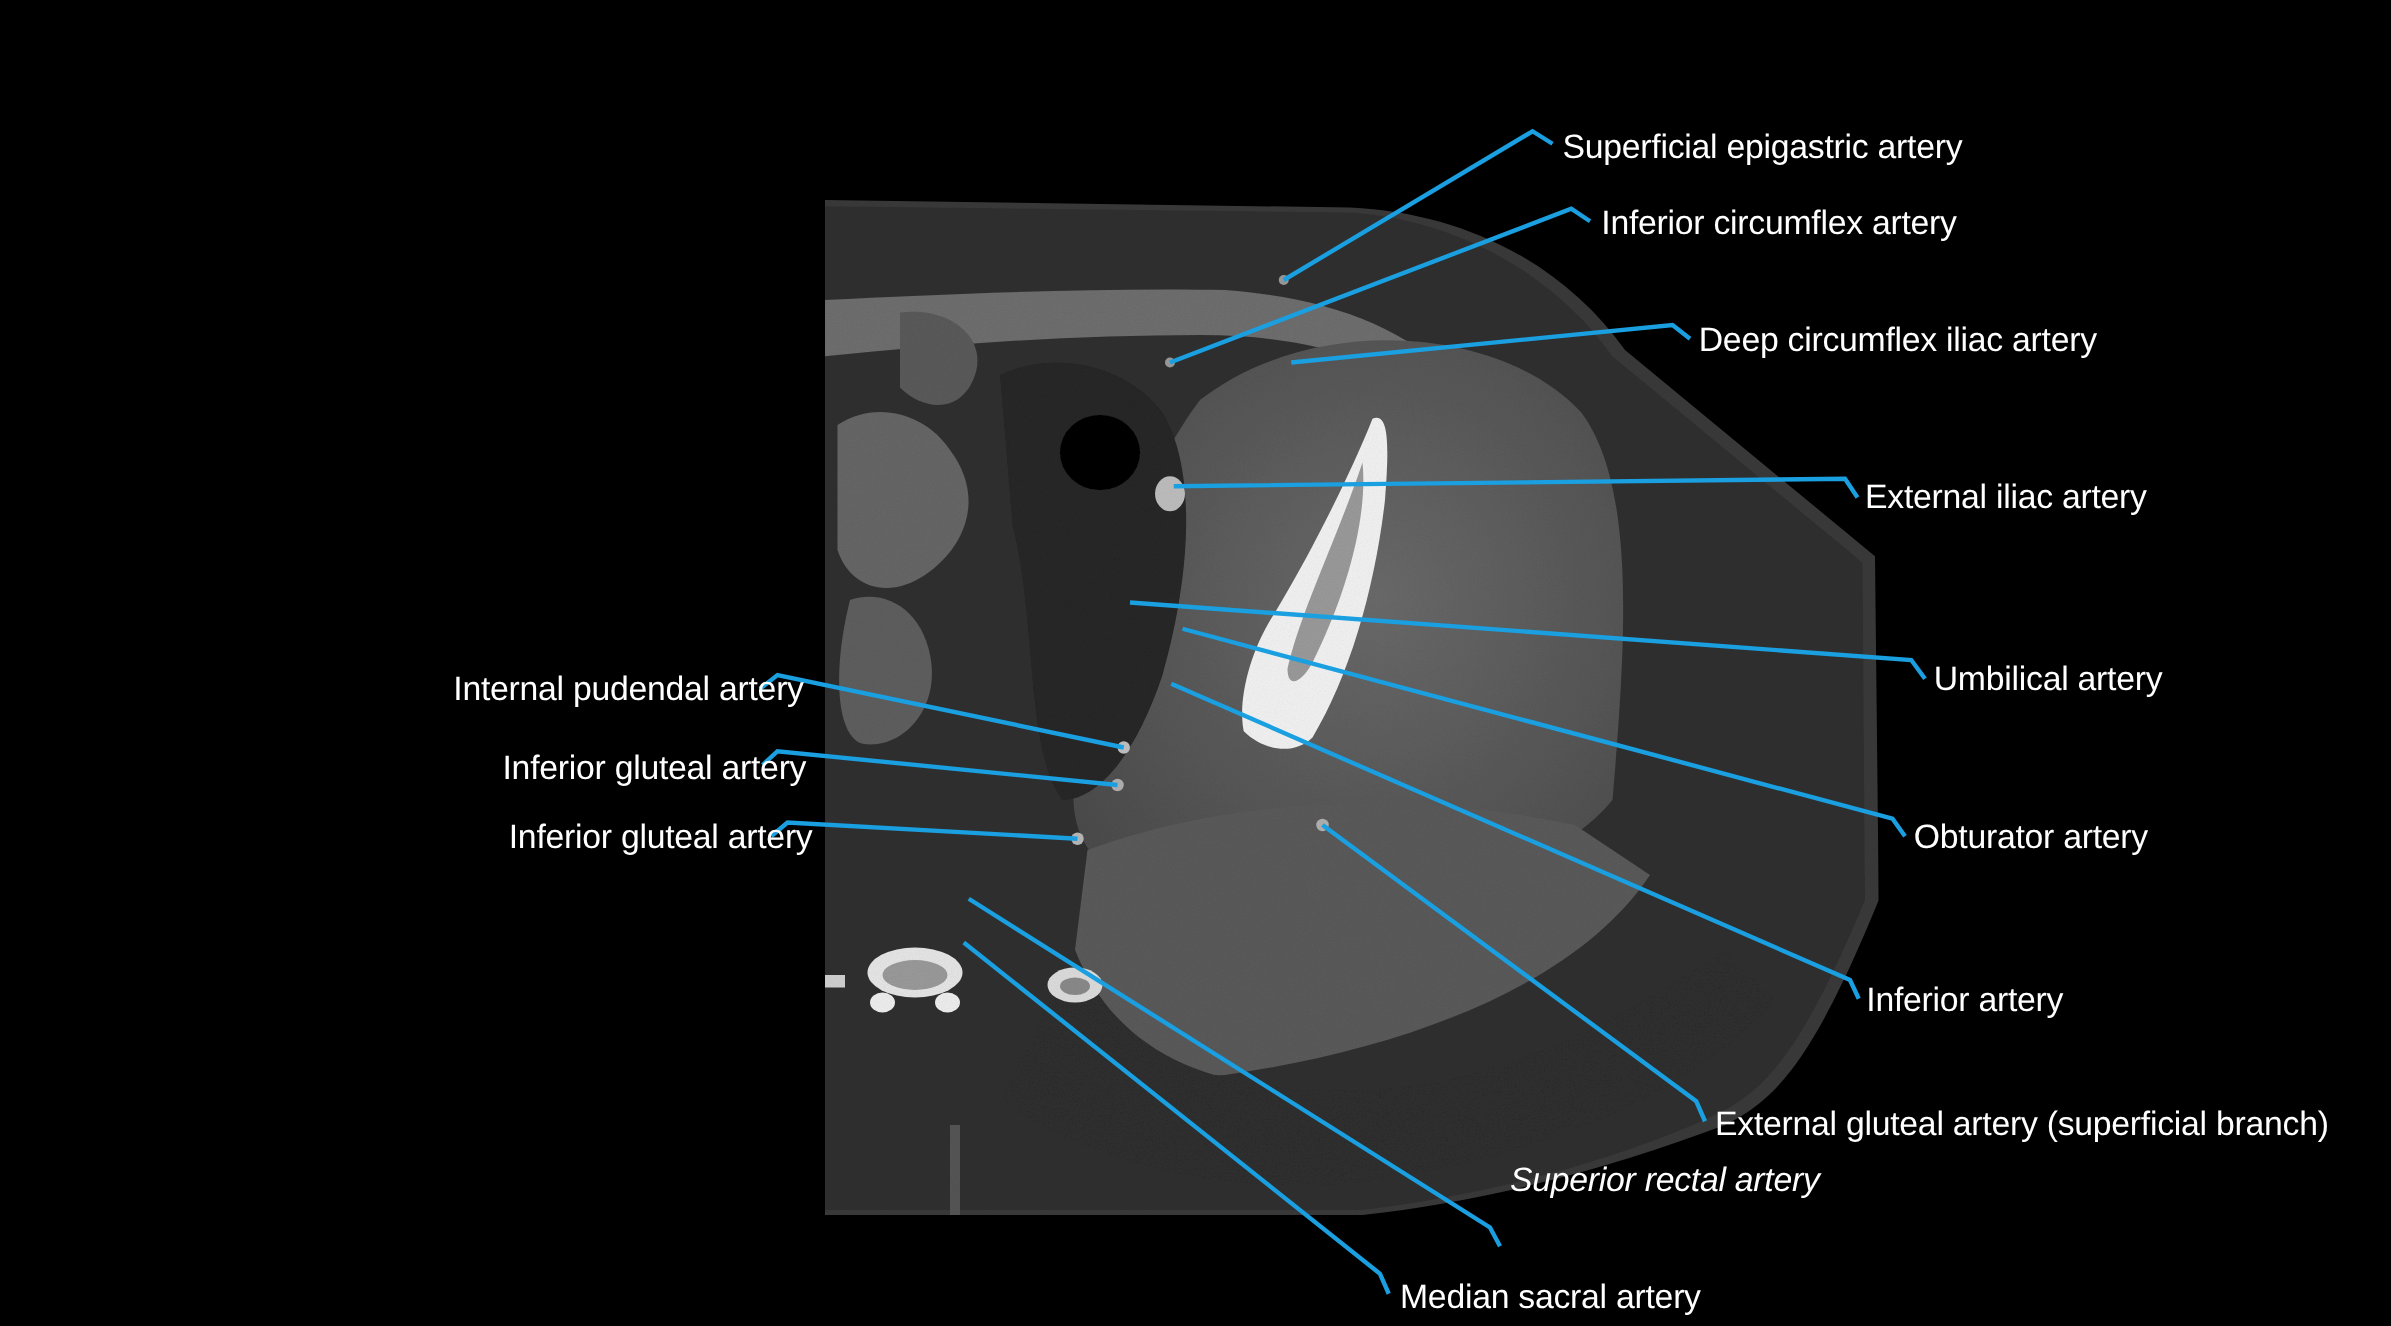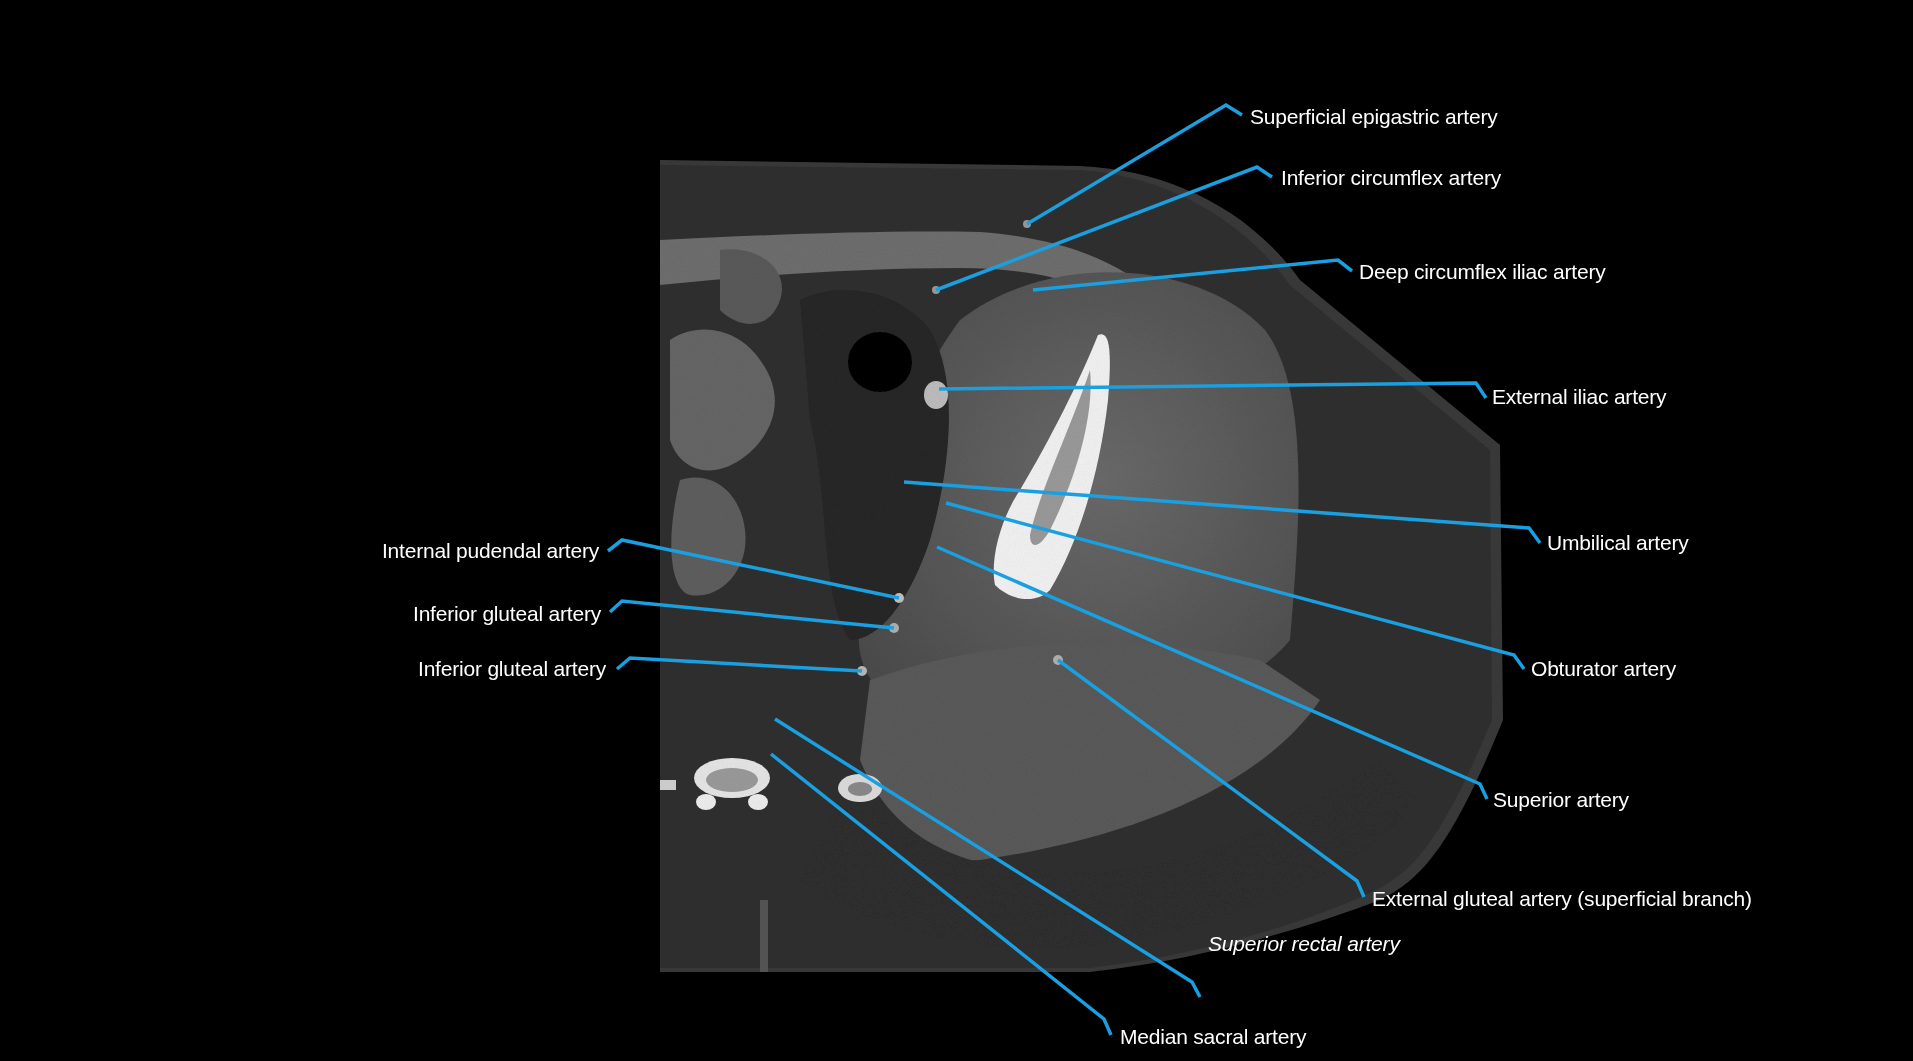--- a/index.html
+++ b/index.html
@@ -1,22 +1,22 @@
 <!DOCTYPE html>
 <html><head>
 <meta charset="utf-8">
 <style>
   html, body { margin: 0; padding: 0; background: #000; }
   body { width: 1913px; height: 1061px; position: relative; overflow: hidden;
          font-family: "Liberation Sans", "DejaVu Sans", sans-serif; }
   #ct { position: absolute; left: 0; top: 0; width: 1913px; height: 1061px; }
   #leaders { position: absolute; left: 0; top: 0; width: 1913px; height: 1061px; }
-  .label { position: absolute; color: #ffffff; font-size: 21px; line-height: 30px;
+  .label { position: absolute; color: #ffffff; font-size: 27px; line-height: 30px;
            white-space: nowrap; transform: translateY(-50%); letter-spacing: -0.2px; }
-  .label.left { transform: translate(-100%, -50%); }
+  .label.left { transform: translate(-100%, -50%); margin-left: 44px; }
 </style>
 </head>
 <body>
 
 <svg id="ct" viewBox="0 0 1913 1061" xmlns="http://www.w3.org/2000/svg">
   <defs>
     <filter id="noise" x="0" y="0" width="100%" height="100%">
       <feTurbulence type="fractalNoise" baseFrequency="0.9" numOctaves="2" seed="3" result="n"></feTurbulence>
       <feColorMatrix type="saturate" values="0" in="n" result="g"></feColorMatrix>
       <feComponentTransfer in="g" result="g2">
@@ -95,20 +95,20 @@
     <polyline points="862,671 630,658 617,669" fill="none" stroke="#1a9fe0" stroke-width="3.5" stroke-linejoin="miter"></polyline>
   </svg>
 
 <div id="labels-layer">
     <div class="label" style="left: 1250px; top: 117px;">Superficial epigastric artery</div>
     <div class="label" style="left: 1281px; top: 178px;">Inferior circumflex artery</div>
     <div class="label" style="left: 1359px; top: 272px;">Deep circumflex iliac artery</div>
     <div class="label" style="left: 1492px; top: 397px;">External iliac artery</div>
     <div class="label" style="left: 1547px; top: 543px;">Umbilical artery</div>
     <div class="label" style="left: 1531px; top: 669px;">Obturator artery</div>
-    <div class="label" style="left: 1493px; top: 800px;">Superior artery</div>
+    <div class="label" style="left: 1493px; top: 800px;">Inferior artery</div>
     <div class="label" style="left: 1372px; top: 899px;">External gluteal artery (superficial branch)</div>
     <div class="label" style="left: 1208px; top: 944px; font-style: italic;">Superior rectal artery</div>
     <div class="label" style="left: 1120px; top: 1037px;">Median sacral artery</div>
     <div class="label left" style="left: 599px; top: 551px;">Internal pudendal artery</div>
     <div class="label left" style="left: 601px; top: 614px;">Inferior gluteal artery</div>
     <div class="label left" style="left: 606px; top: 669px;">Inferior gluteal artery</div>
   </div>
 
 </body></html>

